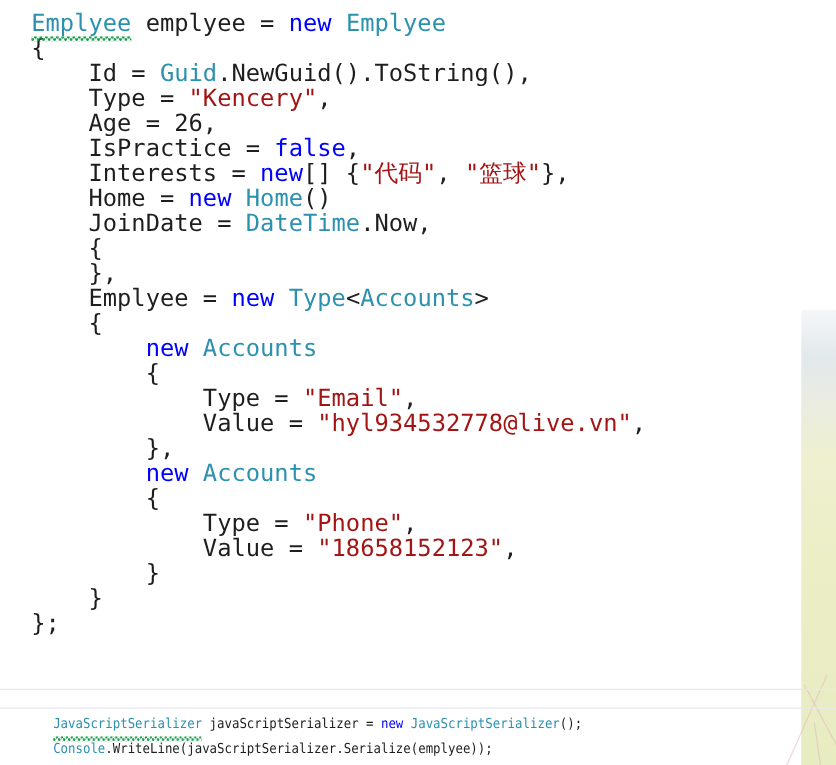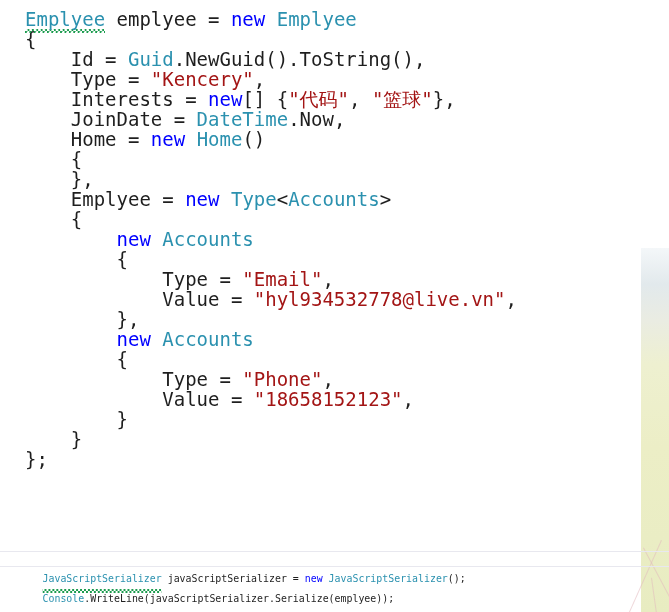--- a/index.html
+++ b/index.html
@@ -115,23 +115,25 @@
   <div class="streak s3"></div>
 </div>
 
 <div id="code-editor">
 
   <div class="code-block" id="main-code">
       <div class="line"><span class="type squiggle">Emplyee</span><span class="plain"> emplyee = </span><span class="kw">new</span><span class="plain"> </span><span class="type">Emplyee</span></div>
       <div class="line"><span class="punc">{</span></div>
       <div class="line"><span class="plain">    </span><span class="plain">Id = </span><span class="type">Guid</span><span class="plain">.NewGuid().ToString(),</span></div>
       <div class="line"><span class="plain">    </span><span class="plain">Type = </span><span class="str">"Kencery"</span><span class="plain">,</span></div>
+      <div class="line"><span class="plain">    </span><span class="plain">Age = 26,</span></div>
+      <div class="line"><span class="plain">    </span><span class="plain">IsPractice = </span><span class="kw">false</span><span class="plain">,</span></div>
       <div class="line"><span class="plain">    </span><span class="plain">Interests = </span><span class="kw">new</span><span class="plain">[] {</span><span class="str">"代码"</span><span class="plain">, </span><span class="str">"篮球"</span><span class="plain">},</span></div>
+      <div class="line"><span class="plain">    </span><span class="plain">Home = </span><span class="kw">new</span><span class="plain"> </span><span class="type">Home</span><span class="plain">()</span></div>
       <div class="line"><span class="plain">    </span><span class="plain">JoinDate = </span><span class="type">DateTime</span><span class="plain">.Now,</span></div>
-      <div class="line"><span class="plain">    </span><span class="plain">Home = </span><span class="kw">new</span><span class="plain"> </span><span class="type">Home</span><span class="plain">()</span></div>
       <div class="line"><span class="plain">    </span><span class="punc">{</span></div>
       <div class="line"><span class="plain">    </span><span class="punc">},</span></div>
       <div class="line"><span class="plain">    </span><span class="plain">Emplyee = </span><span class="kw">new</span><span class="plain"> </span><span class="type">Type</span><span class="plain">&lt;</span><span class="type">Accounts</span><span class="plain">&gt;</span></div>
       <div class="line"><span class="plain">    </span><span class="punc">{</span></div>
       <div class="line"><span class="plain">        </span><span class="kw">new</span><span class="plain"> </span><span class="type">Accounts</span></div>
       <div class="line"><span class="plain">        </span><span class="punc">{</span></div>
       <div class="line"><span class="plain">            </span><span class="plain">Type = </span><span class="str">"Email"</span><span class="plain">,</span></div>
       <div class="line"><span class="plain">            </span><span class="plain">Value = </span><span class="str">"hyl934532778@live.vn"</span><span class="plain">,</span></div>
       <div class="line"><span class="plain">        </span><span class="punc">},</span></div>
       <div class="line"><span class="plain">        </span><span class="kw">new</span><span class="plain"> </span><span class="type">Accounts</span></div>

